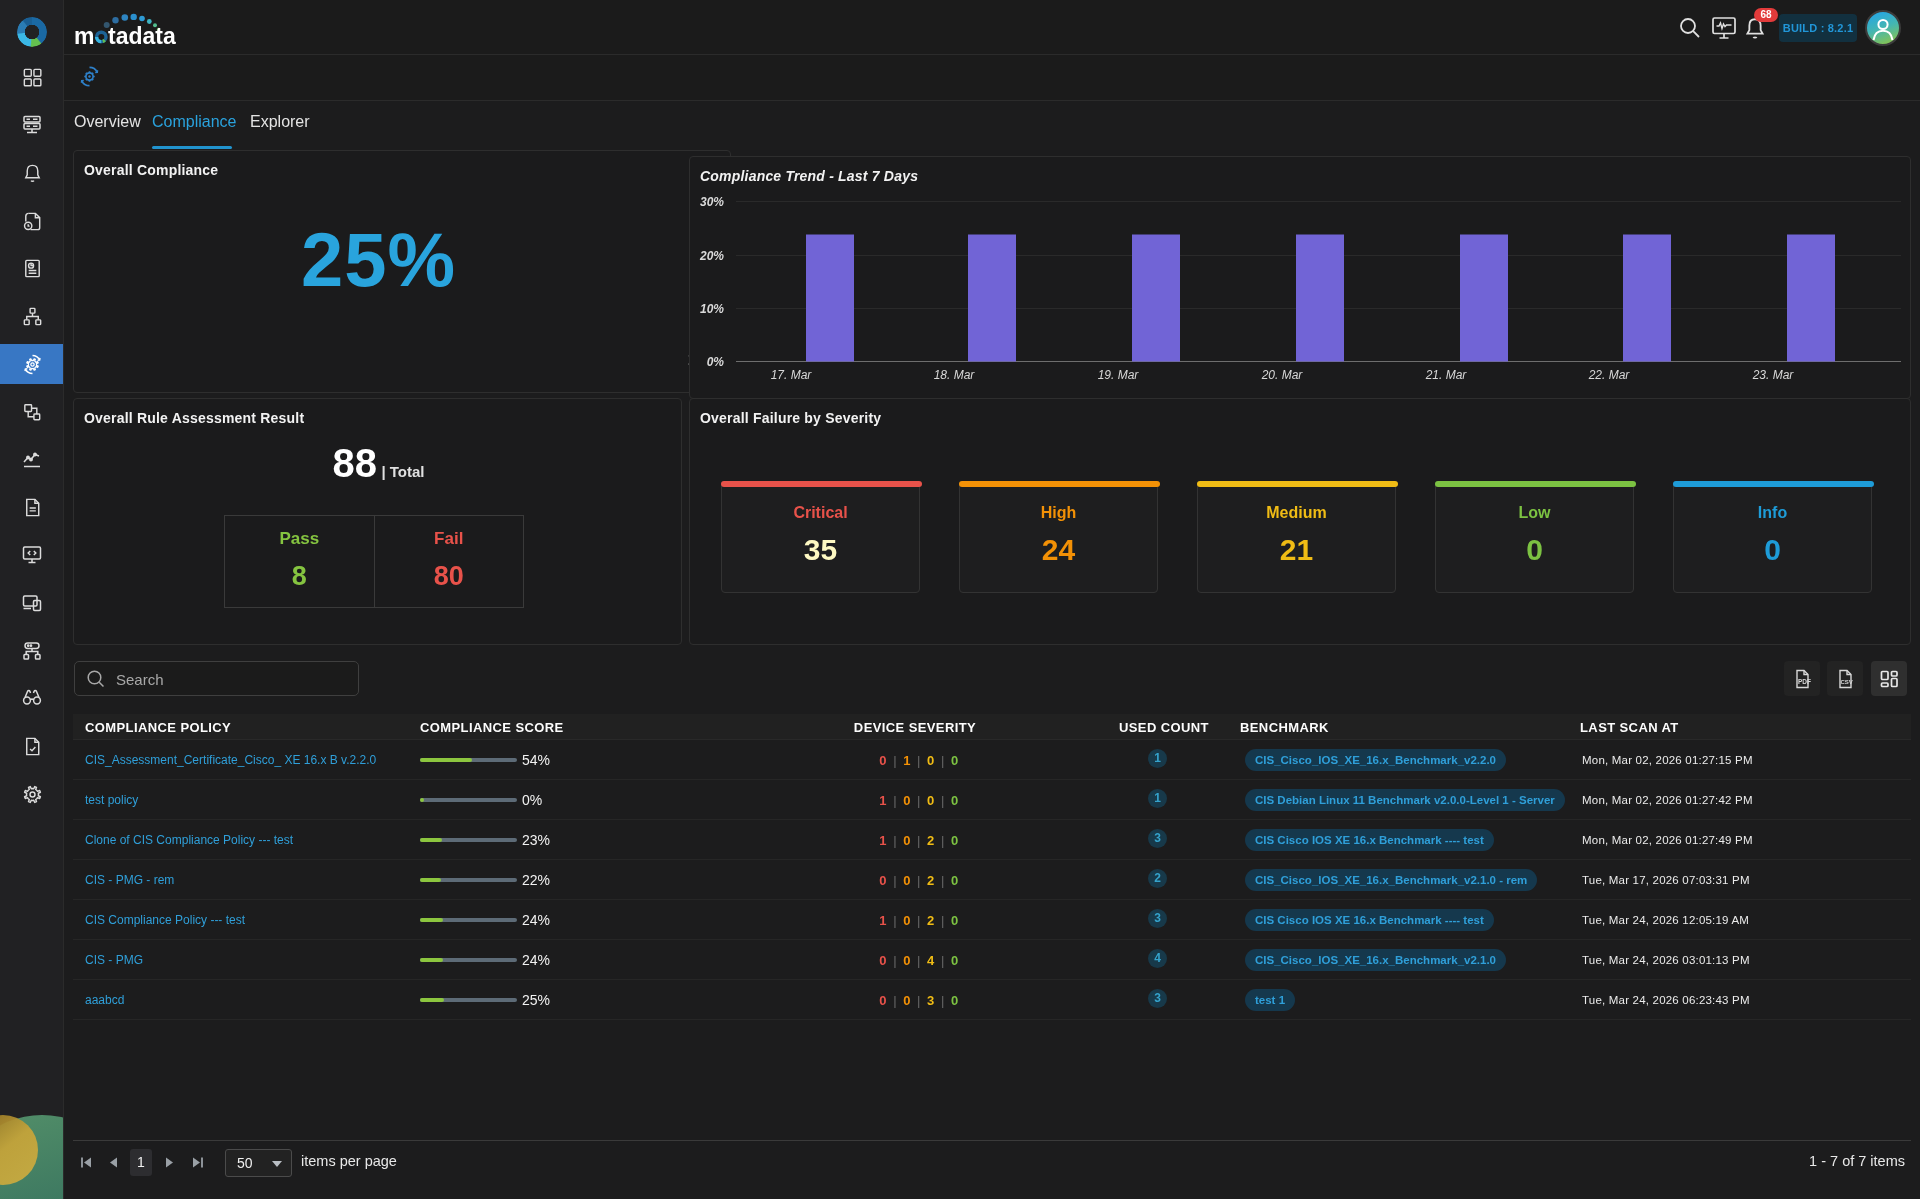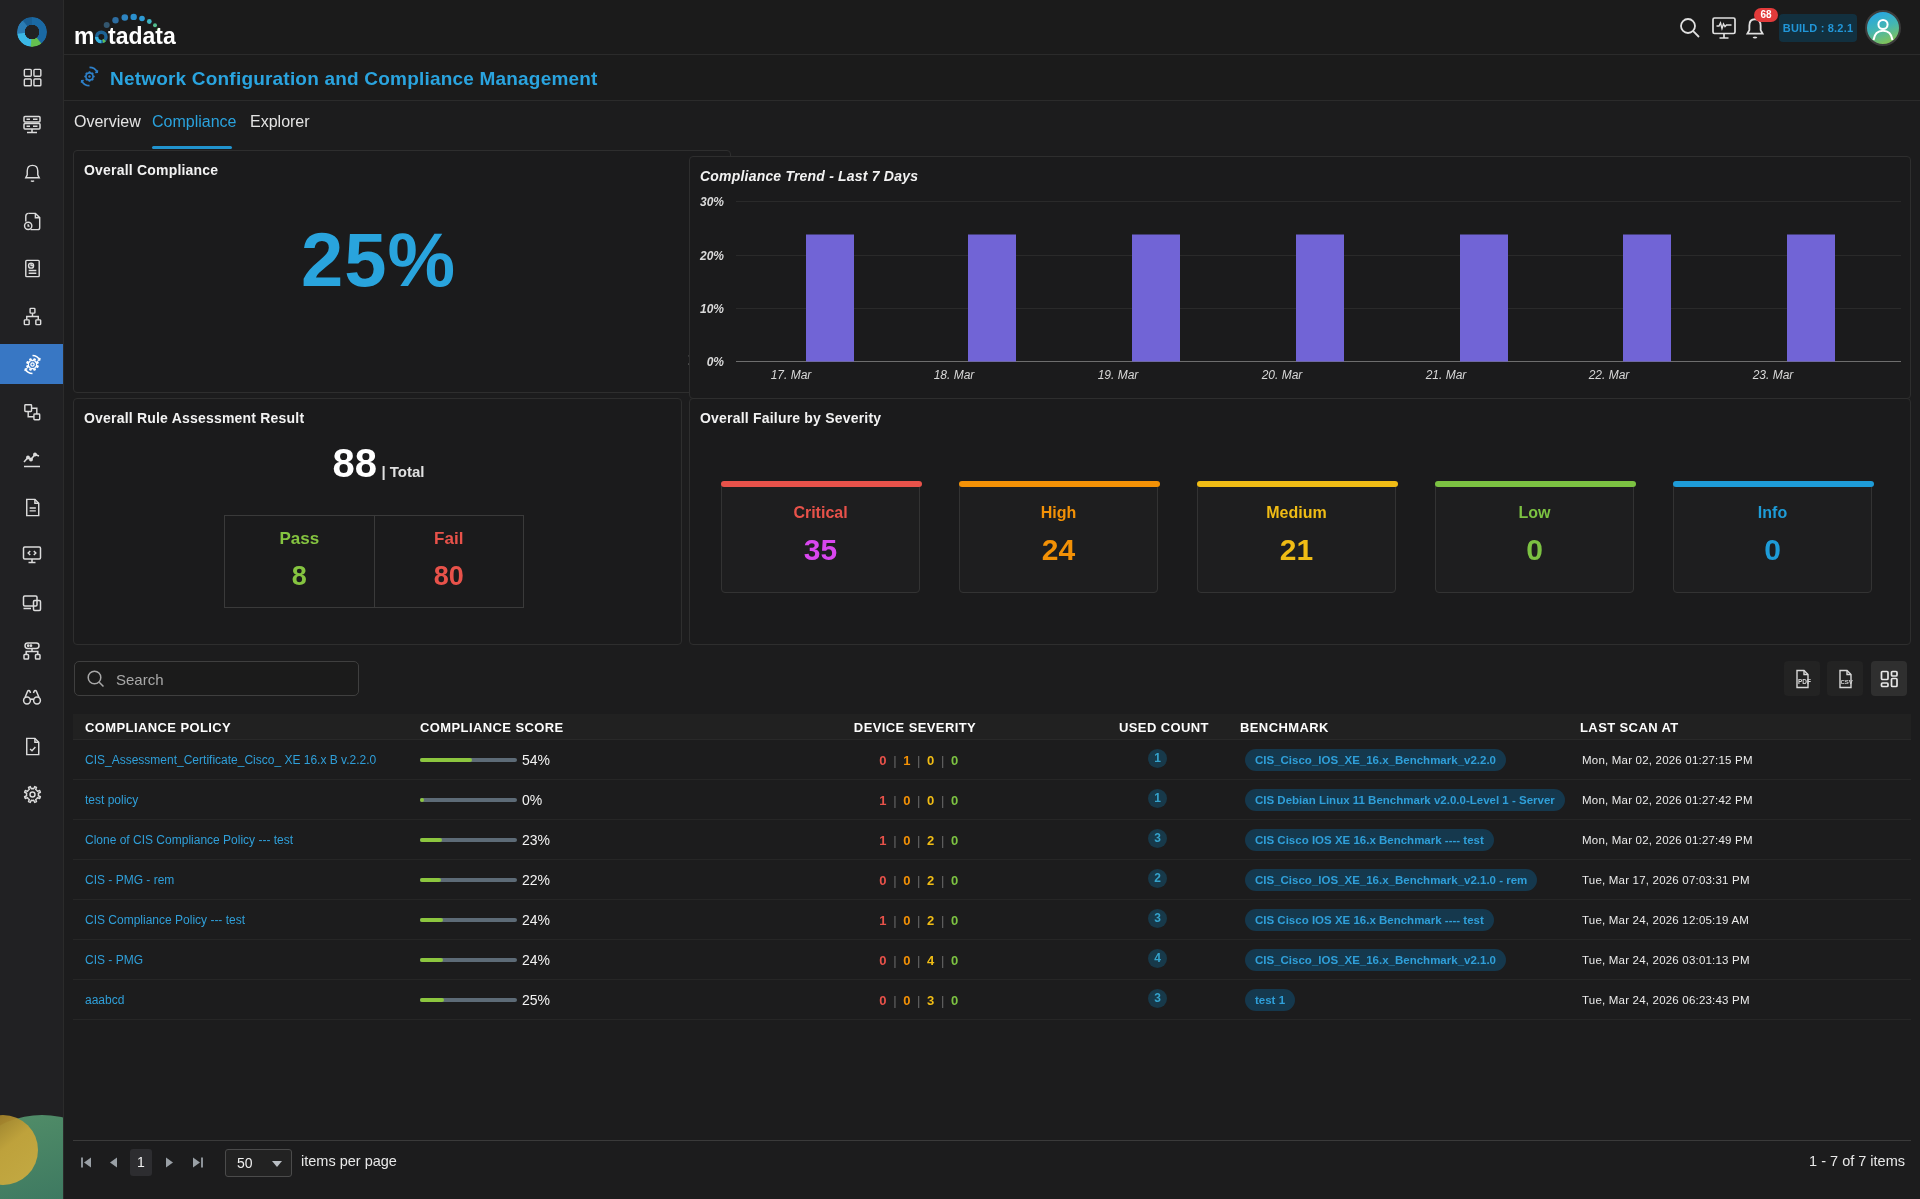--- a/index.html
+++ b/index.html
@@ -297,21 +297,20 @@
 <div id="titlebar">
   <svg style="position:absolute;left:13px;top:9px;" width="25" height="25" viewBox="0 0 25 25" fill="none" stroke="#2e80c9" stroke-width="1.7">
     <circle cx="12.5" cy="12.5" r="3.6"></circle>
     <circle cx="12.5" cy="12.5" r="1.2" fill="#2e80c9" stroke="none"></circle>
     <path d="M12.5 7.3 L12.5 8.9 M12.5 16.1 L12.5 17.7 M7.3 12.5 L8.9 12.5 M16.1 12.5 L17.7 12.5 M8.8 8.8 L9.9 9.9 M15.1 15.1 L16.2 16.2 M8.8 16.2 L9.9 15.1 M15.1 9.9 L16.2 8.8"></path>
     <path d="M20.2 8.2 C18.8 5.2 15.9 3.3 12.5 3.3"></path>
     <path d="M18.2 8.6 L20.3 8.4 L20.5 6.2" stroke-width="1.5"></path>
     <path d="M4.8 16.8 C6.2 19.8 9.1 21.7 12.5 21.7"></path>
     <path d="M6.8 16.4 L4.7 16.6 L4.5 18.8" stroke-width="1.5"></path>
   </svg>
-  <h1>Network Configuration and Compliance Management</h1>
 </div>
 <div id="tabs">
   <span class="tab" style="left:10px;">Overview</span>
   <span class="tab active" style="left:88px;">Compliance</span>
   <span class="tab" style="left:186px;">Explorer</span>
   <div class="underline"></div>
 </div>
 
 <div class="card" id="card1">
   <div class="ctitle">Overall Compliance</div>
@@ -366,21 +365,21 @@
         <div class="val red">80</div>
       </div>
   </div>
 </div>
 
 <div class="card" id="card4">
   <div class="ctitle">Overall Failure by Severity</div>
   <div class="sev" style="left:31px;">
       <div class="bar" style="background:#e8524a;"></div>
       <div class="lbl" style="color:#e8524a;">Critical</div>
-      <div class="val" style="color:#d946ef;">35</div>
+      <div class="val" style="color:#fef9c3;">35</div>
     </div>
   <div class="sev" style="left:269px;">
       <div class="bar" style="background:#f39106;"></div>
       <div class="lbl" style="color:#f39106;">High</div>
       <div class="val" style="color:#f39106;">24</div>
     </div>
   <div class="sev" style="left:507px;">
       <div class="bar" style="background:#f0bc15;"></div>
       <div class="lbl" style="color:#f0bc15;">Medium</div>
       <div class="val" style="color:#f0bc15;">21</div>

